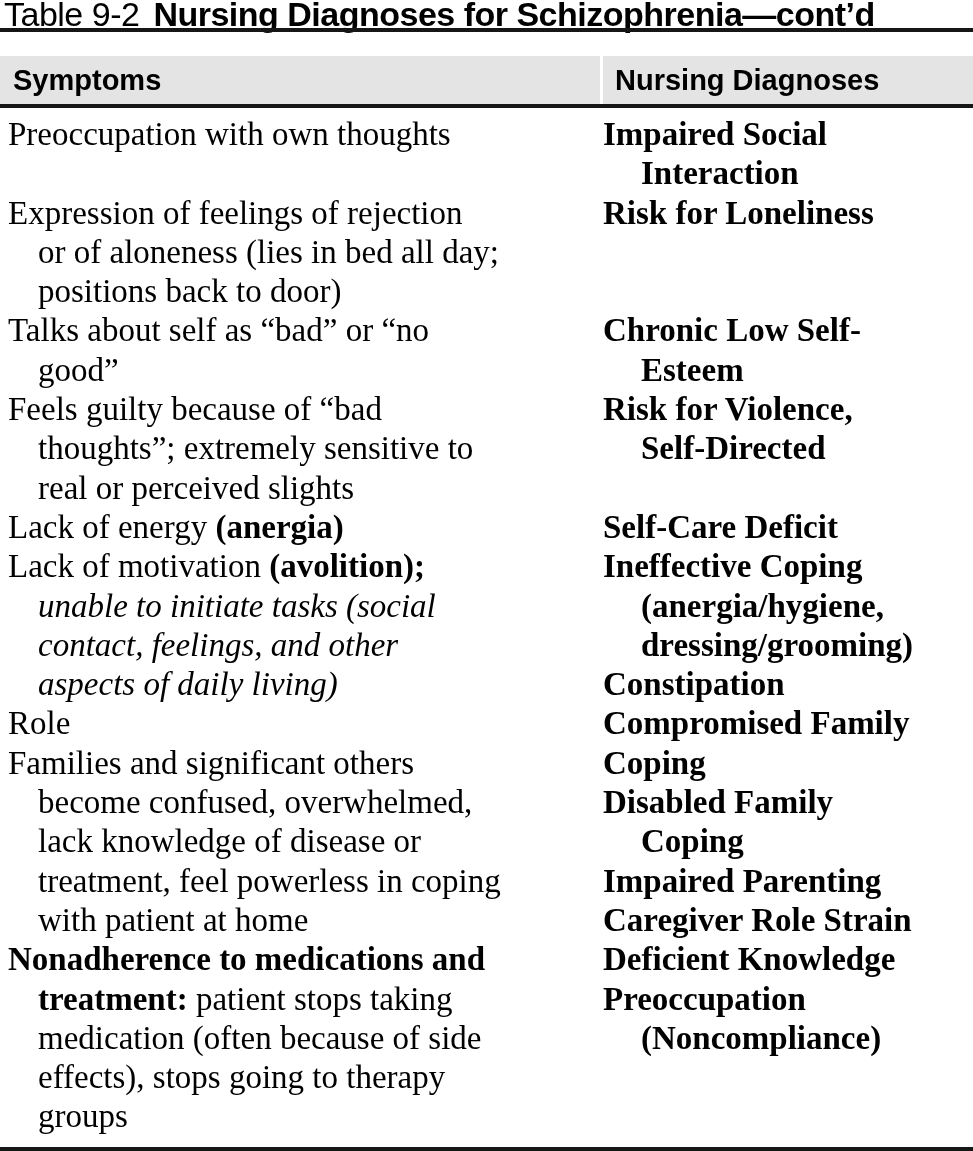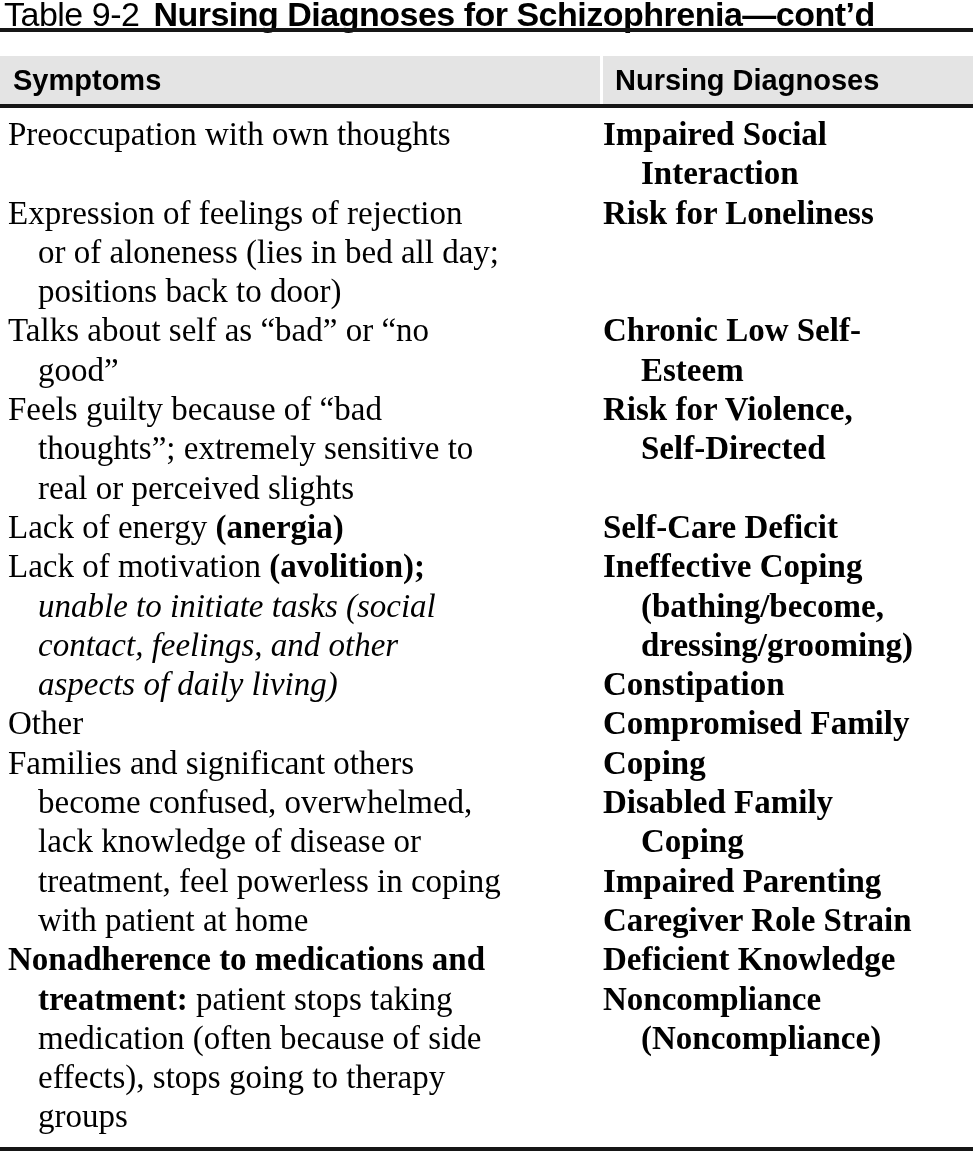--- a/index.html
+++ b/index.html
@@ -83,21 +83,21 @@
         <div class="line"><span>Talks about self as “bad” or “no</span></div>
         <div class="line indent"><span>good”</span></div>
         <div class="line"><span>Feels guilty because of “bad</span></div>
         <div class="line indent"><span>thoughts”; extremely sensitive to</span></div>
         <div class="line indent"><span>real or perceived slights</span></div>
         <div class="line"><span>Lack of energy </span><span class="b">(anergia)</span></div>
         <div class="line"><span>Lack of motivation </span><span class="b">(avolition);</span></div>
         <div class="line indent"><span class="i">unable to initiate tasks (social</span></div>
         <div class="line indent"><span class="i">contact, feelings, and other</span></div>
         <div class="line indent"><span class="i">aspects of daily living)</span></div>
-        <div class="line"><span>Other</span></div>
+        <div class="line"><span>Role</span></div>
         <div class="line"><span>Families and significant others</span></div>
         <div class="line indent"><span>become confused, overwhelmed,</span></div>
         <div class="line indent"><span>lack knowledge of disease or</span></div>
         <div class="line indent"><span>treatment, feel powerless in coping</span></div>
         <div class="line indent"><span>with patient at home</span></div>
         <div class="line"><span class="b">Nonadherence to medications and</span></div>
         <div class="line indent"><span class="b">treatment:</span><span> patient stops taking</span></div>
         <div class="line indent"><span>medication (often because of side</span></div>
         <div class="line indent"><span>effects), stops going to therapy</span></div>
         <div class="line indent"><span>groups</span></div>
@@ -108,31 +108,31 @@
         <div class="line"><span class="b">Risk for Loneliness</span></div>
         <div class="line">&nbsp;</div>
         <div class="line">&nbsp;</div>
         <div class="line"><span class="b">Chronic Low Self-</span></div>
         <div class="line indent"><span class="b">Esteem</span></div>
         <div class="line"><span class="b">Risk for Violence,</span></div>
         <div class="line indent"><span class="b">Self-Directed</span></div>
         <div class="line">&nbsp;</div>
         <div class="line"><span class="b">Self-Care Deficit</span></div>
         <div class="line"><span class="b">Ineffective Coping</span></div>
-        <div class="line indent"><span class="b">(bathing/become,</span></div>
+        <div class="line indent"><span class="b">(anergia/hygiene,</span></div>
         <div class="line indent"><span class="b">dressing/grooming)</span></div>
         <div class="line"><span class="b">Constipation</span></div>
         <div class="line"><span class="b">Compromised Family</span></div>
         <div class="line"><span class="b">Coping</span></div>
         <div class="line"><span class="b">Disabled Family</span></div>
         <div class="line indent"><span class="b">Coping</span></div>
         <div class="line"><span class="b">Impaired Parenting</span></div>
         <div class="line"><span class="b">Caregiver Role Strain</span></div>
         <div class="line"><span class="b">Deficient Knowledge</span></div>
-        <div class="line"><span class="b">Noncompliance</span></div>
+        <div class="line"><span class="b">Preoccupation</span></div>
         <div class="line indent"><span class="b">(Noncompliance)</span></div>
         <div class="line">&nbsp;</div>
         <div class="line">&nbsp;</div>
       </div>
   </div>
 
   <div class="rule bottom"></div>
 
 </div>
 

